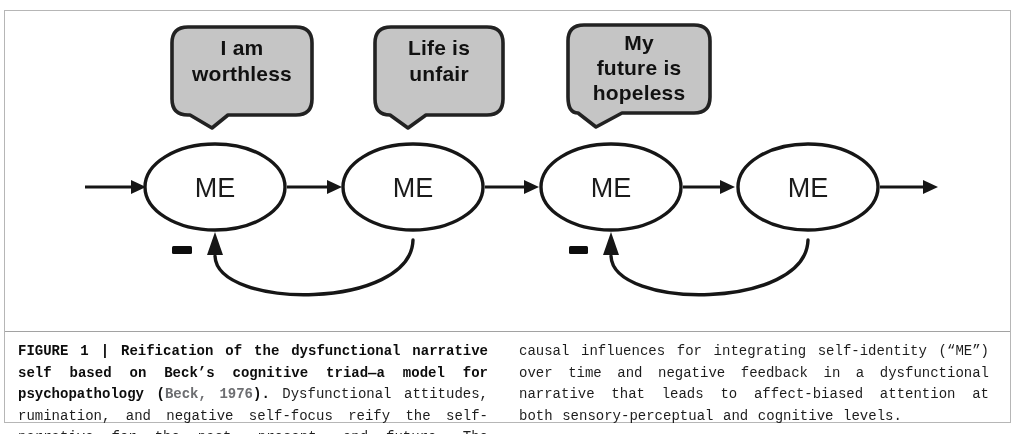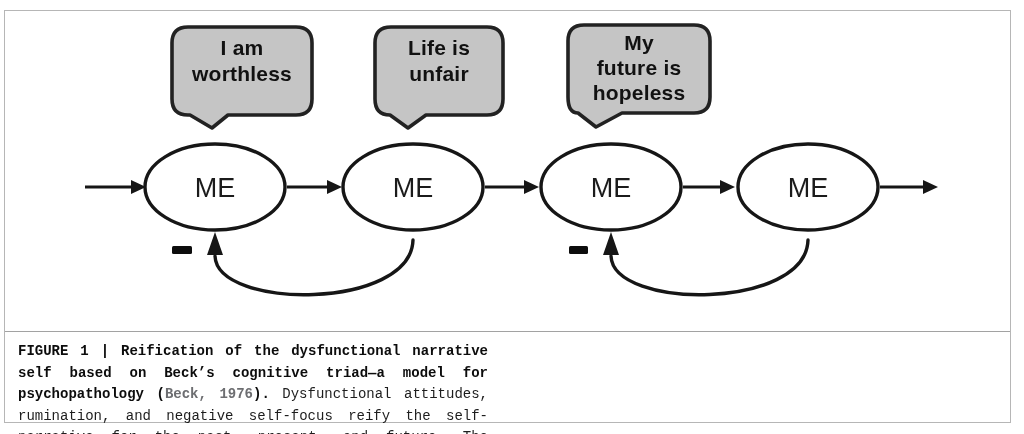--- a/index.html
+++ b/index.html
@@ -107,15 +107,16 @@
     <g>
       <path class="bubble-shape" d="M 584 25 H 694 Q 710 25 710 41 V 97 Q 710 113 694 113 H 622 L 596 127 L 578 113 Q 568 113 568 97 V 41 Q 568 25 584 25 Z"></path>
       <text class="bubble-line" x="639" y="50">My</text>
       <text class="bubble-line" x="639" y="75">future is</text>
       <text class="bubble-line" x="639" y="100">hopeless</text>
     </g>
   </svg>
 
   <div class="caption">
     <p class="caption-col"><span class="cap-bold">FIGURE 1 | Reification of the dysfunctional narrative self based on Beck’s cognitive triad—a model for psychopathology (</span><span class="cap-cite">Beck, 1976</span><span class="cap-bold">).</span> <span>Dysfunctional attitudes, rumination, and negative self-focus reify the self-narrative for the past, present, and future. The arrows depict</span></p>
+    <p class="caption-col"><span>causal influences for integrating self-identity (“ME”) over time and negative feedback in a dysfunctional narrative that leads to affect-biased attention at both sensory-perceptual and cognitive levels.</span></p>
   </div>
 
 </div>
 
 </body></html>

